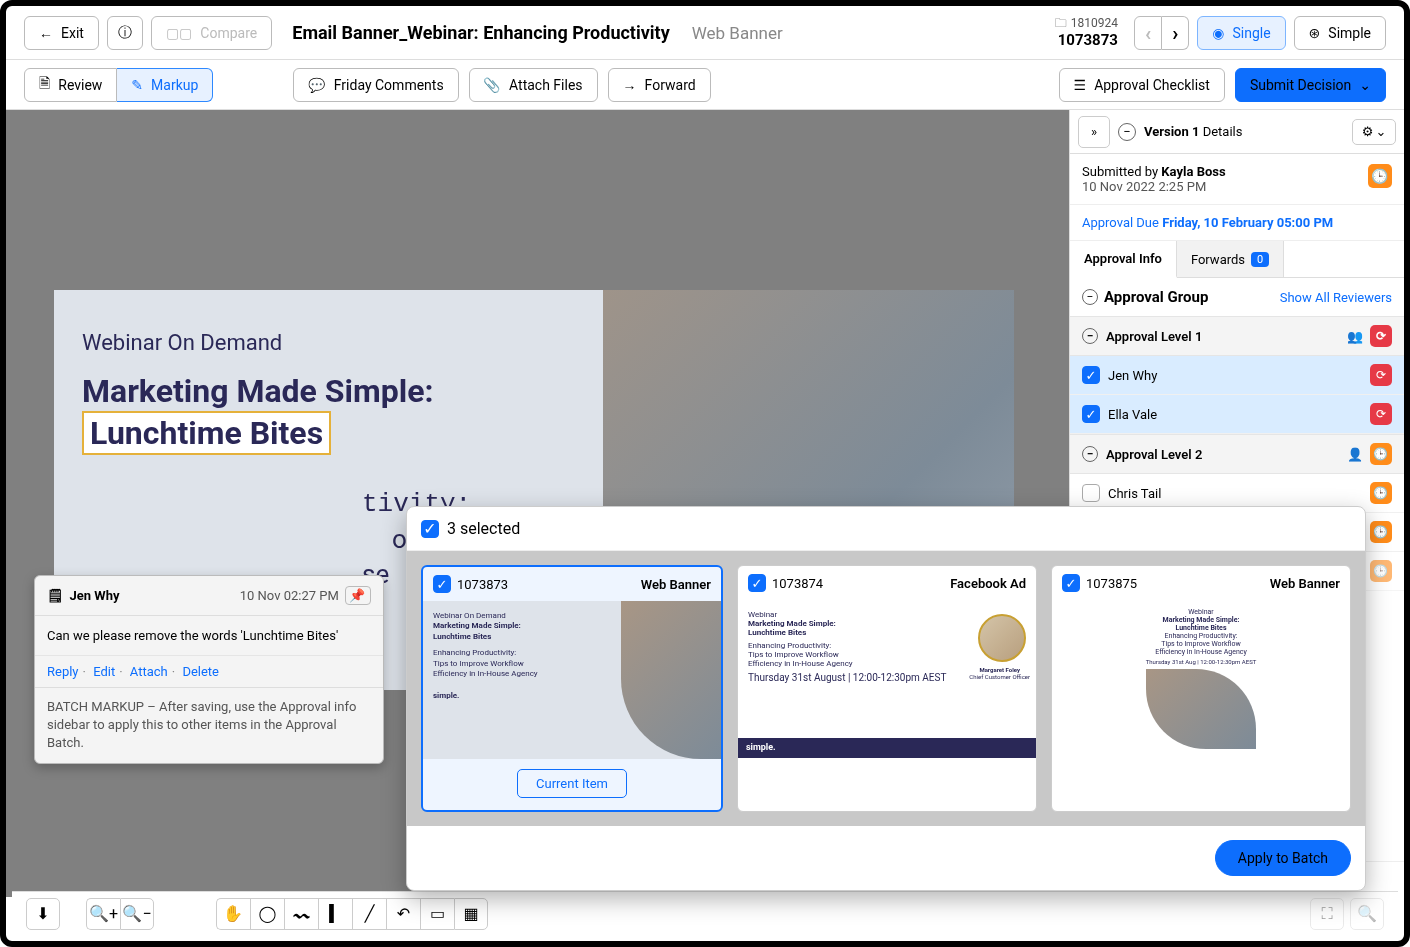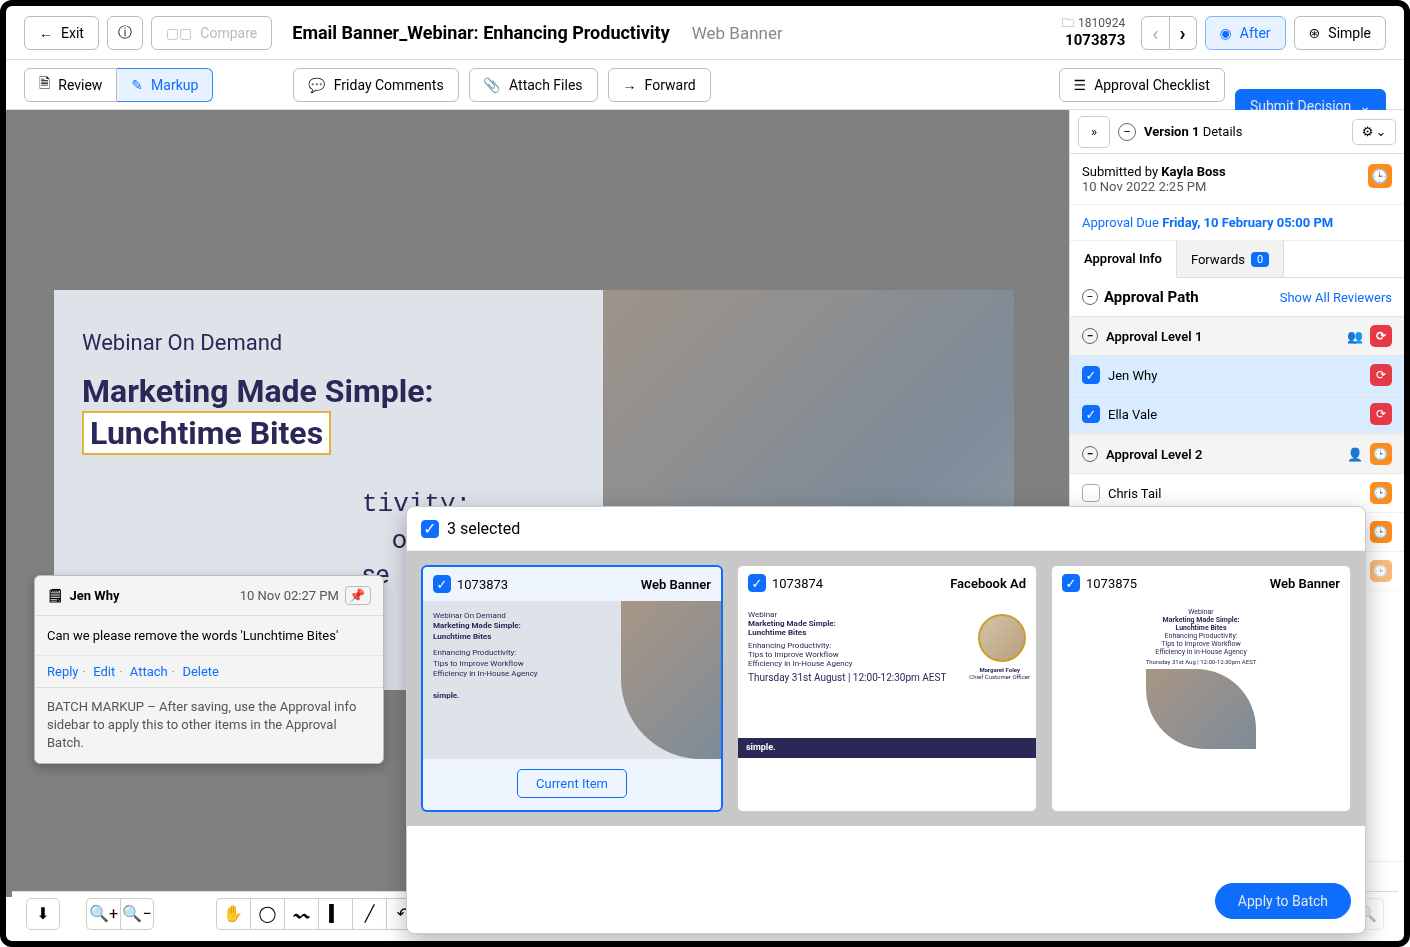--- a/index.html
+++ b/index.html
@@ -2,21 +2,21 @@
 <html><head>
 <meta charset="utf-8">
 <style>
 * { box-sizing: border-box; margin: 0; padding: 0; font-family: -apple-system, BlinkMacSystemFont, "Segoe UI", Roboto, Arial, sans-serif; }
 body { width: 1410px; height: 947px; background: #fff; border: 6px solid #000; border-radius: 12px; overflow: hidden; position: relative; }
 
 
 .topbar { height: 54px; border-bottom: 1px solid #ddd; display: flex; align-items: center; padding: 0 18px; gap: 8px; }
 .btn { display: inline-flex; align-items: center; gap: 8px; height: 34px; padding: 0 14px; border: 1px solid #bbb; border-radius: 6px; background: #fff; font-size: 14px; cursor: pointer; }
 .btn.icon-only { padding: 0 10px; }
-.btn.primary { background: #0d6efd; color: #e5e5e5; border-color: #0d6efd; margin-top: 43px; }
+.btn.primary { background: #0d6efd; color: #000000; border-color: #0d6efd; }
 .btn.blue-light { background: #e7f1ff; border-color: #7db5ff; color: #0d6efd; }
 .btn.disabled { color: #bbb; cursor: default; }
 .title-block { margin-left: 12px; font-size: 18px; font-weight: 700; }
 .title-sub { font-weight: 400; color: #888; margin-left: 14px; font-size: 17px; }
 .flex-spacer { flex: 1; }
 .project-ref { text-align: right; font-size: 12px; line-height: 1.2; margin-right: 8px; }
 .project-ref .folder { color: #555; display: inline-flex; align-items: center; gap: 4px; }
 .project-ref .bold { font-weight: 700; font-size: 15px; }
 .nav-arrows { display: flex; }
 .nav-arrows .btn { border-radius: 0; }
@@ -149,21 +149,21 @@
   <div class="nav-arrows">
     <button class="btn icon-only">
         <span style="font-size:20px;font-weight:700;color:#bbb;">‹</span>
       </button>
     <button class="btn icon-only">
         <span style="font-size:20px;font-weight:700;">›</span>
       </button>
   </div>
   <button class="btn blue-light">
     <span>◉</span>
-    <span>After</span>
+    <span>Single</span>
   </button>
   <button class="btn">
     <span>⊛</span>
     <span>Simple</span>
   </button>
 </div>
 
 <div class="toolbar2">
   <div class="tab-group">
     <button class="btn">
@@ -273,21 +273,21 @@
           <span>Approval Info</span>
         </div>
       <div class="side-tab">
           <span>Forwards</span>
           <span class="pill">0</span>
         </div>
     </div>
     <div class="path-head">
       <span style="display:flex;align-items:center;gap:6px;">
           <span style="width:16px;height:16px;border:1.5px solid #666;border-radius:50%;display:inline-flex;align-items:center;justify-content:center;font-size:12px;">−</span>
-          <b>Approval Path</b>
+          <b>Approval Group</b>
         </span>
       <span class="link">Show All Reviewers</span>
     </div>
     <div class="level">
       <span style="width:16px;height:16px;border:1.5px solid #666;border-radius:50%;display:inline-flex;align-items:center;justify-content:center;font-size:12px;">−</span>
       <span>Approval Level 1</span>
       <div class="right">
           <span>👥</span>
           <span class="badge-red">⟳</span>
         </div>

